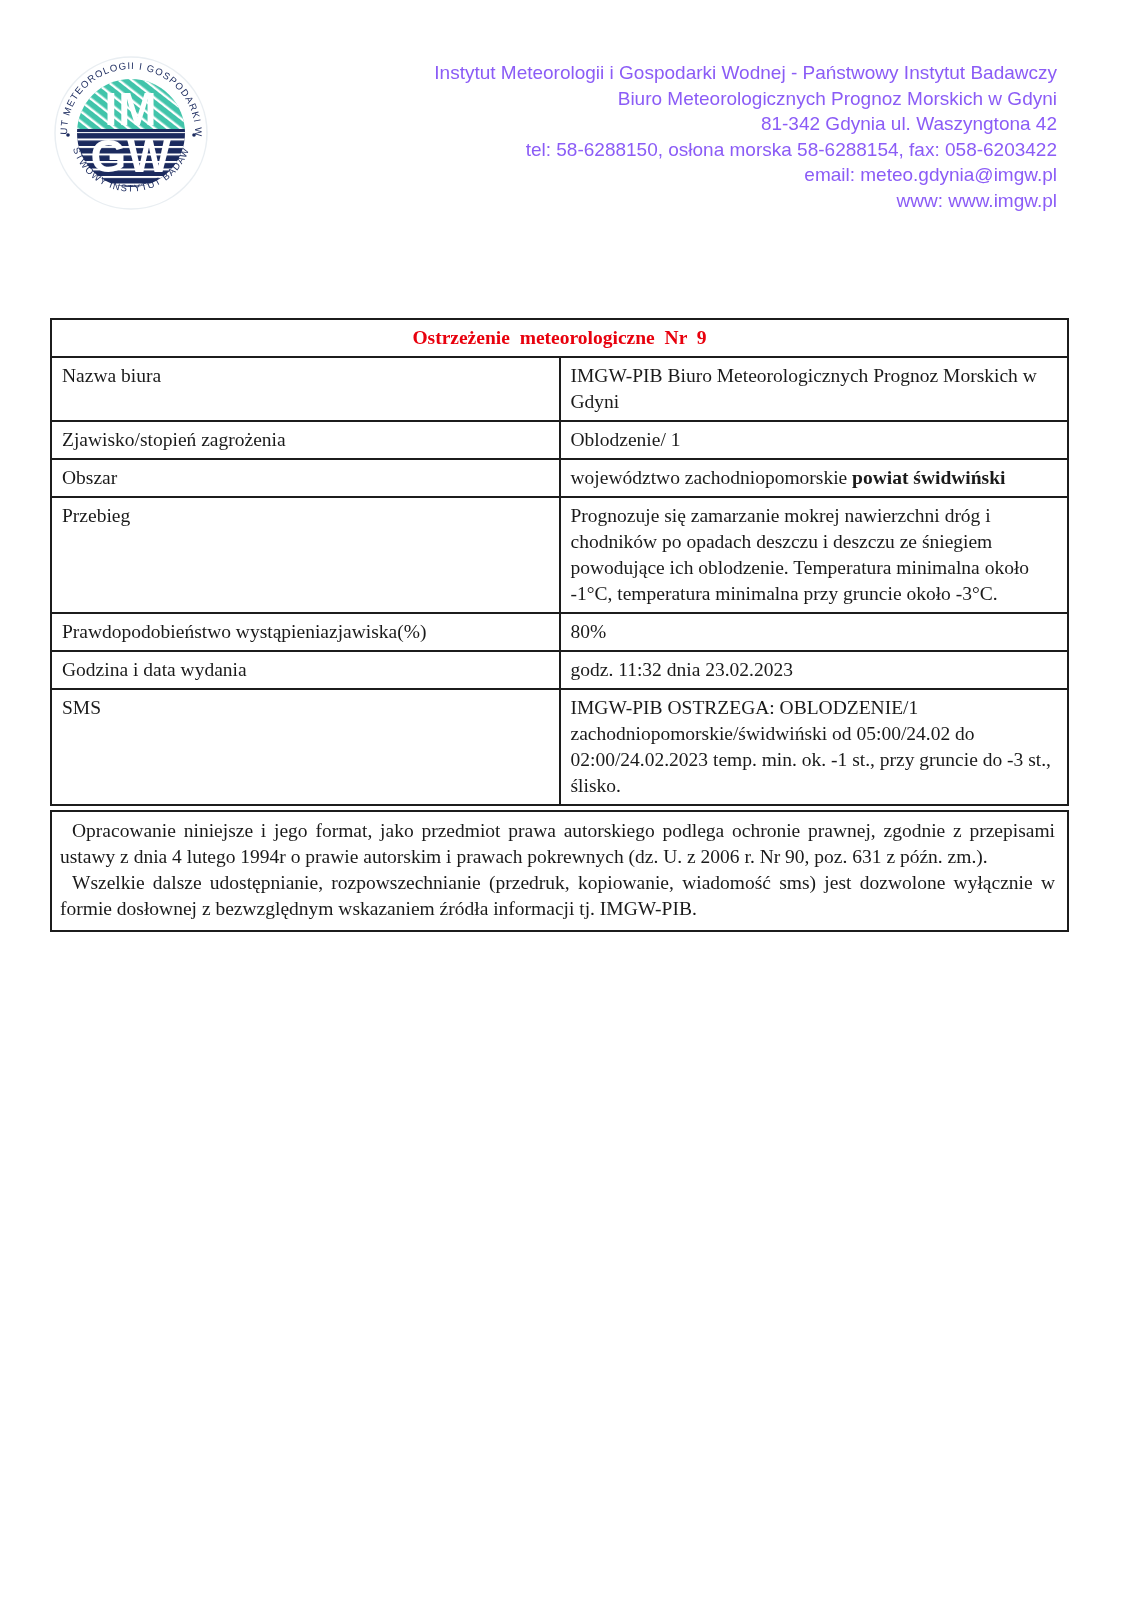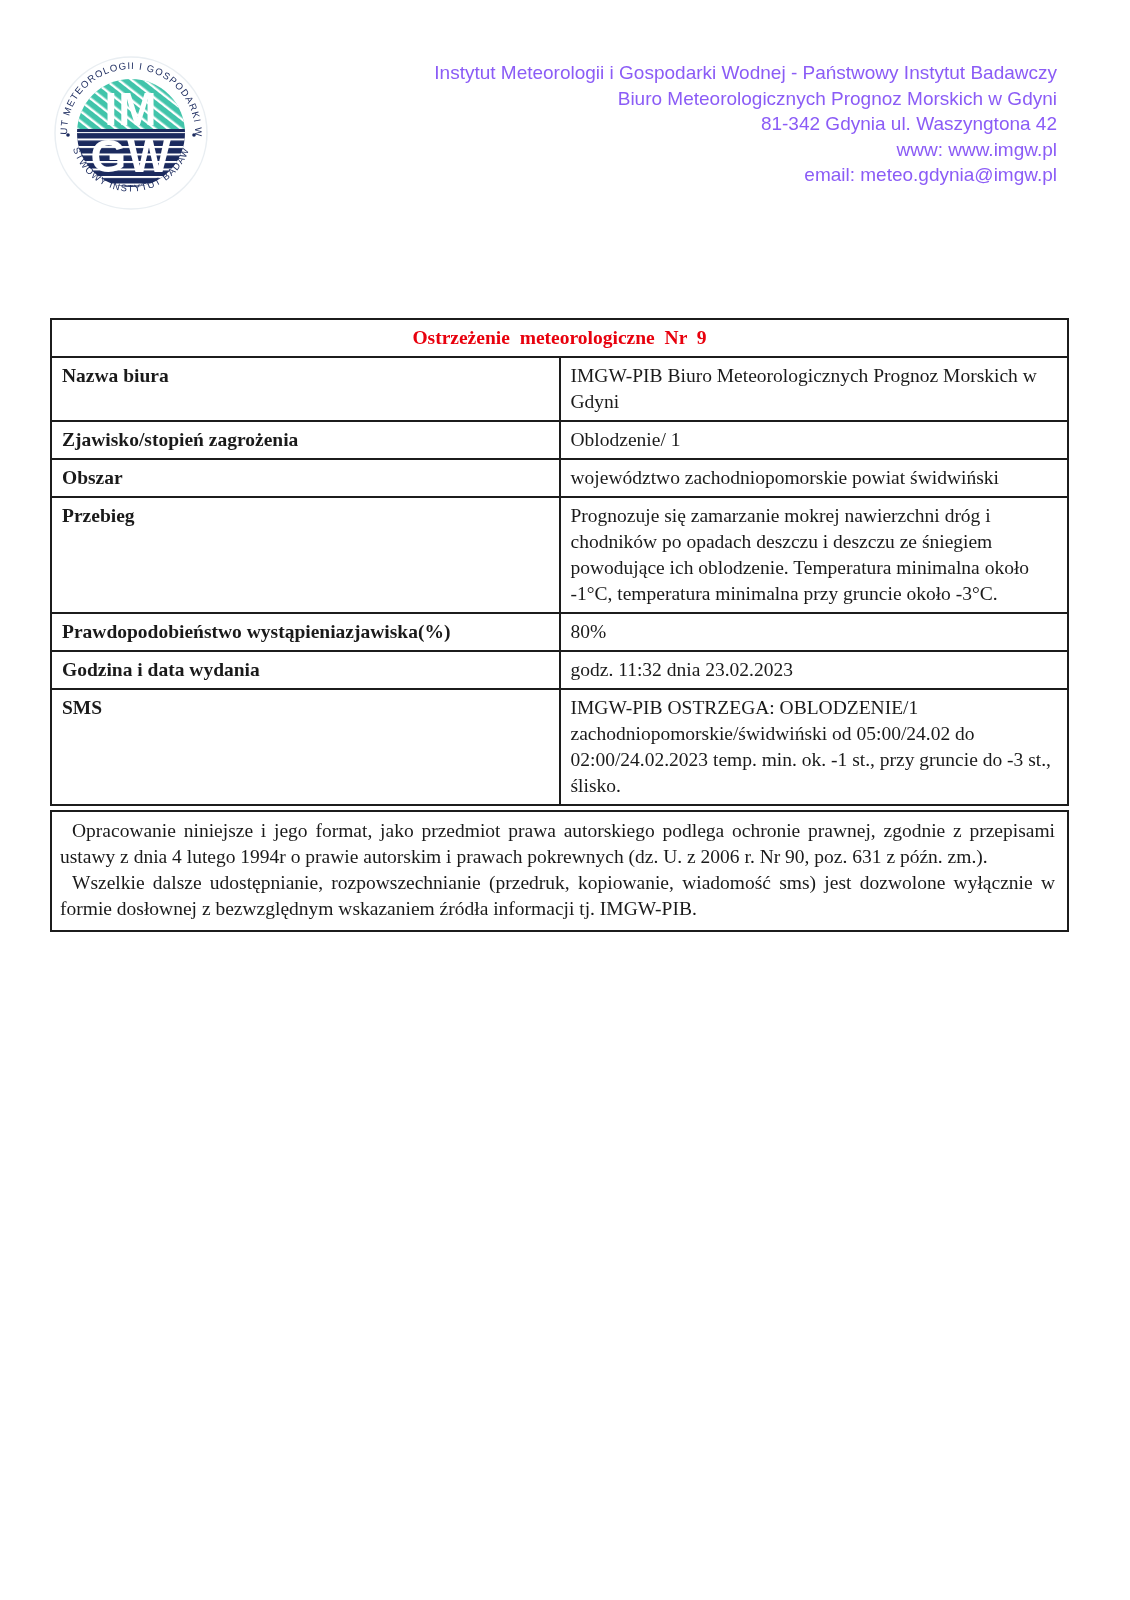--- a/index.html
+++ b/index.html
@@ -32,30 +32,30 @@
     table-layout: fixed;
   }
   table.wtable td {
     border: 2px solid #1c1c1c;
     padding: 5px 10px;
     font-size: 19.5px;
     line-height: 26px;
     vertical-align: top;
     overflow-wrap: break-word;
   }
-  td.col-label { width: 252px; font-weight: bold; border-radius: 23px; }
+  td.col-label { width: 252px; font-weight: normal; border-radius: 23px; }
   td.title-cell {
     text-align: center;
     font-weight: bold;
     font-size: 22px;
     color: #e8000d;
     word-spacing: 5px;
     padding: 8px 10px;
   }
-  .bold-inline { font-weight: normal; }
+  .bold-inline { font-weight: bold; }
 
   
   .footer-box {
     margin-top: 4px;
     border: 2px solid #1c1c1c;
     padding: 6px 12px 8px 8px;
     font-size: 19.5px;
     line-height: 26px;
     text-align: justify;
   }
@@ -102,22 +102,23 @@
 
       <circle cx="16" cy="79" r="1.8" fill="#1b2a5e"></circle>
       <circle cx="142" cy="79" r="1.8" fill="#1b2a5e"></circle>
     </svg>
   </div>
 
   <div class="header-text">
     <div>Instytut Meteorologii i Gospodarki Wodnej - Państwowy Instytut Badawczy</div>
     <div class="bold">Biuro Meteorologicznych Prognoz Morskich w Gdyni</div>
     <div>81-342 Gdynia ul. Waszyngtona 42</div>
+    <div>tel: 58-6288150, osłona morska 58-6288154, fax: 058-6203422</div>
+    <div>email: meteo.gdynia@imgw.pl</div>
     <div>www: www.imgw.pl</div>
-    <div>email: meteo.gdynia@imgw.pl</div>
   </div>
 
   <div class="doc-body">
     <table class="wtable">
       <tbody>
         <tr>
           <td class="title-cell" colspan="2">Ostrzeżenie meteorologiczne Nr 9</td>
         </tr>
         <tr>
           <td class="col-label">Nazwa biura</td>

